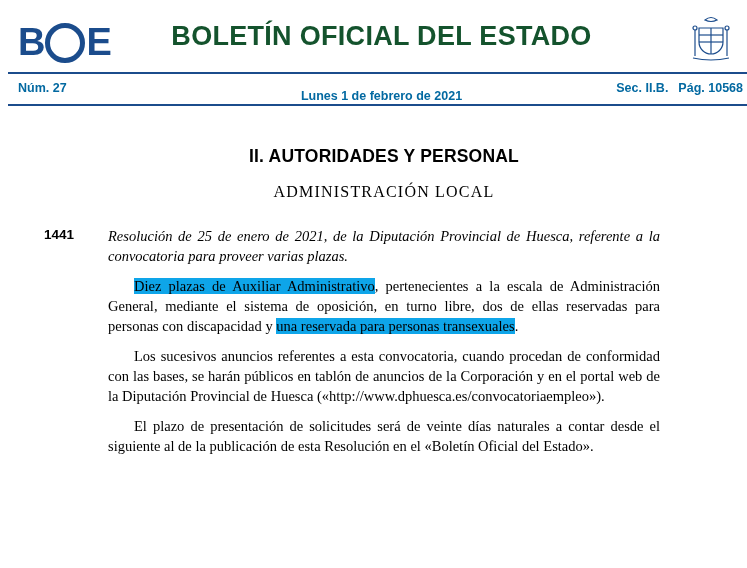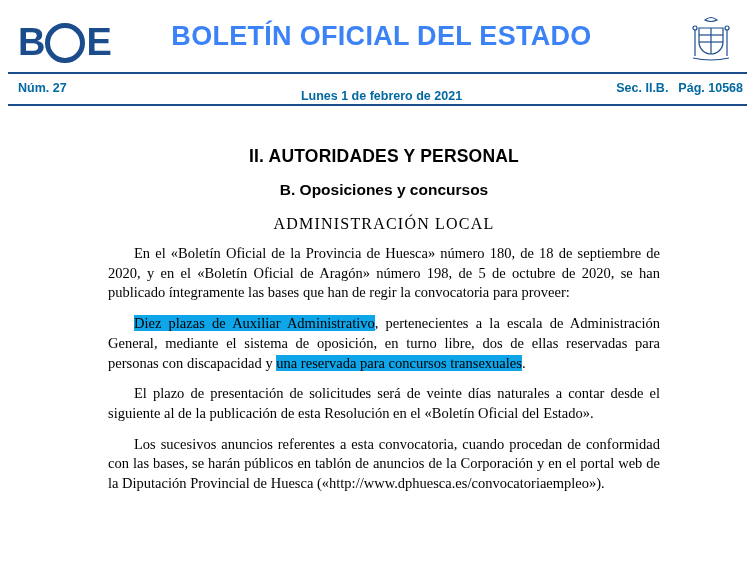--- a/index.html
+++ b/index.html
@@ -59,21 +59,21 @@
     border-radius: 50%;
     margin: 0 1px;
     position: relative;
     top: 1px;
   }
 
   .masthead-title {
     font-family: "Liberation Sans", sans-serif;
     font-weight: bold;
     font-size: 27px;
-    color: #3b82f6;
+    color: #14532d;
     letter-spacing: 0.3px;
     text-align: center;
   }
 
   .coat-of-arms {
     position: absolute;
     right: 18px;
     top: 14px;
     width: 52px;
     height: 48px;
@@ -203,26 +203,28 @@
     <div class="center">Lunes 1 de febrero de 2021</div>
     <div class="right">
       <span>Sec. II.B.</span>
       <span>Pág. 10568</span>
     </div>
   </div>
 
   <div class="content">
 
     <div class="section-title">II. AUTORIDADES Y PERSONAL</div>
-    <div class="subsection-title">B. Oposiciones y concursos</div>
     <div class="org-title">ADMINISTRACIÓN LOCAL</div>
 
-
-    <p class="para">En el «Boletín Oficial de la Provincia de Huesca» número 180, de 18 de septiembre de 2020, y en el «Boletín Oficial de Aragón» número 198, de 5 de octubre de 2020, se han publicado íntegramente las bases que han de regir la convocatoria para proveer:</p>
-
-    <p class="para"><span class="hl">Diez plazas de Auxiliar Administrativo</span><span>, pertenecientes a la escala de Administración General, mediante el sistema de oposición, en turno libre, dos de ellas reservadas para personas con discapacidad y </span><span class="hl">una reservada para concursos transexuales</span><span>.</span></p>
+    <div class="entry">
+      <div class="entry-number">1441</div>
+      <div class="entry-title">Resolución de 25 de enero de 2021, de la Diputación Provincial de Huesca, referente a la convocatoria para proveer varias plazas.</div>
+    </div>
+
+
+    <p class="para"><span class="hl">Diez plazas de Auxiliar Administrativo</span><span>, pertenecientes a la escala de Administración General, mediante el sistema de oposición, en turno libre, dos de ellas reservadas para personas con discapacidad y </span><span class="hl">una reservada para personas transexuales</span><span>.</span></p>
+
+    <p class="para">Los sucesivos anuncios referentes a esta convocatoria, cuando procedan de conformidad con las bases, se harán públicos en tablón de anuncios de la Corporación y en el portal web de la Diputación Provincial de Huesca («http://www.dphuesca.es/convocatoriaempleo»).</p>
 
     <p class="para">El plazo de presentación de solicitudes será de veinte días naturales a contar desde el siguiente al de la publicación de esta Resolución en el «Boletín Oficial del Estado».</p>
-
-    <p class="para">Los sucesivos anuncios referentes a esta convocatoria, cuando procedan de conformidad con las bases, se harán públicos en tablón de anuncios de la Corporación y en el portal web de la Diputación Provincial de Huesca («http://www.dphuesca.es/convocatoriaempleo»).</p>
 
   </div>
 </div>
 
 </body></html>

